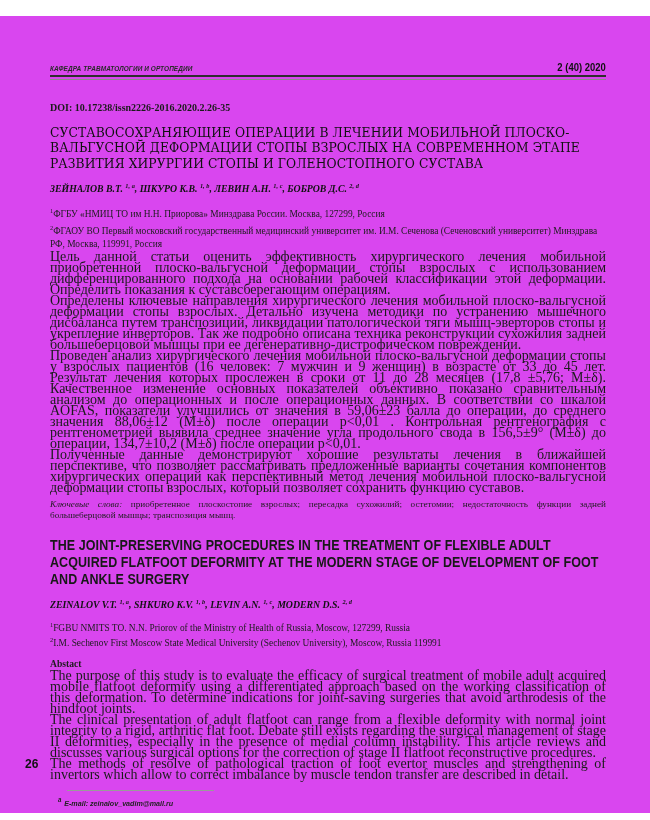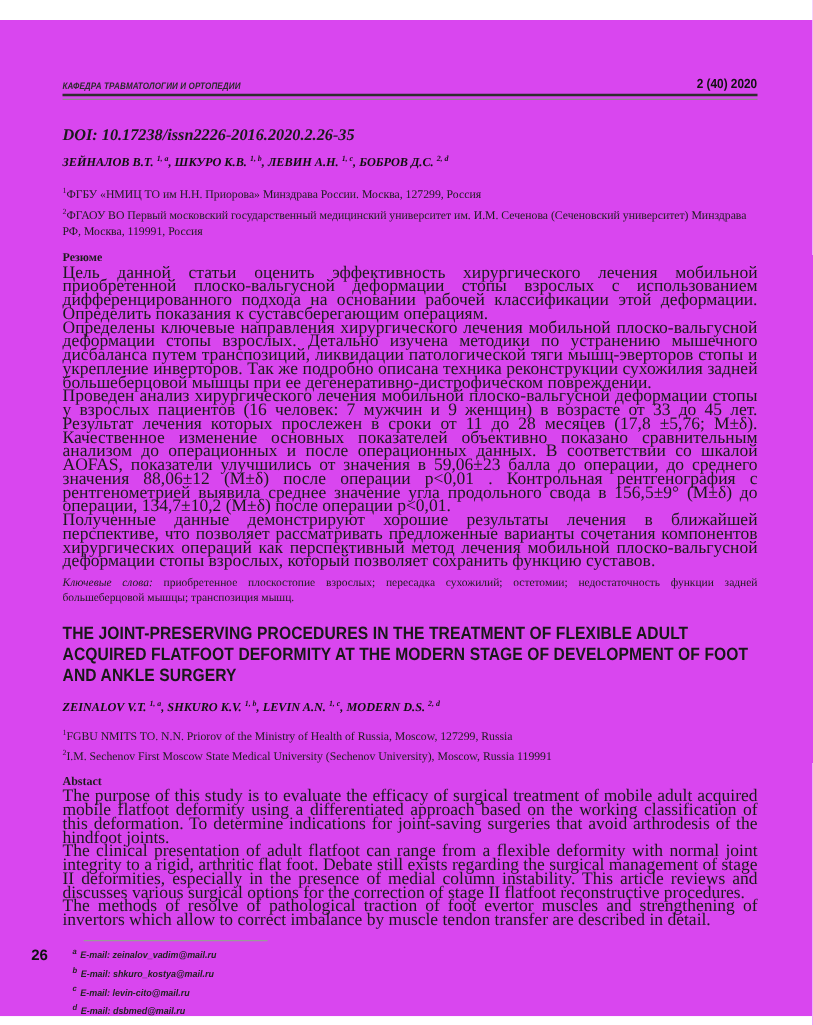--- a/index.html
+++ b/index.html
@@ -18,21 +18,21 @@
     font-size:7.5px; letter-spacing:.1px; color:#2a2a2a;
     transform:scaleX(.86); transform-origin:0 100%; white-space:nowrap;
   }
   .rh-issue {
     font-family:"Liberation Sans", sans-serif; font-weight:700; font-size:10.5px;
     transform:scaleX(.9); transform-origin:100% 100%; white-space:nowrap; color:#111;
   }
   .head-rule { margin-top:2px; height:1.5px; border-top:2px solid #2e2e2e; border-bottom:1.5px solid #8a8a8a; }
 
   
-  .meta { margin-top:20px; font-size:13px; line-height:15px; color:#1a1a1a;font-style:italic; }
+  .meta { margin-top:20px; font-size:10px; line-height:15px; color:#1a1a1a; }
   .meta .b { font-weight:700; }
 
   
   .title-ru {
     margin-top:11px; font-family:"DejaVu Serif", serif; font-size:12.3px;
     line-height:15.6px; letter-spacing:.1px; color:#101010; font-weight:400;
   }
 
   .authors {
     margin-top:9px; font-weight:700; font-style:italic; font-size:9.8px; color:#111;
@@ -82,31 +82,31 @@
     <div class="running-head">
       <span class="rh-section">КАФЕДРА ТРАВМАТОЛОГИИ И ОРТОПЕДИИ</span>
       <span class="rh-issue">2 (40) 2020</span>
     </div>
     <div class="head-rule"></div>
 
     <div class="meta">
       <div class="b">DOI: 10.17238/issn2226-2016.2020.2.26-35</div>
     </div>
 
+    <div class="title-ru">СУСТАВОСОХРАНЯЮЩИЕ ОПЕРАЦИИ В ЛЕЧЕНИИ МОБИЛЬНОЙ ПЛОСКО-ВАЛЬГУСНОЙ ДЕФОРМАЦИИ СТОПЫ ВЗРОСЛЫХ НА СОВРЕМЕННОМ ЭТАПЕ РАЗВИТИЯ ХИРУРГИИ СТОПЫ И ГОЛЕНОСТОПНОГО СУСТАВА</div>
 
     <div class="authors">
       <span><span>ЗЕЙНАЛОВ В.Т.</span> <sup>1, a</sup><span>, </span></span><span><span>ШКУРО К.В.</span> <sup>1, b</sup><span>, </span></span><span><span>ЛЕВИН А.Н.</span> <sup>1, c</sup><span>, </span></span><span><span>БОБРОВ Д.С.</span> <sup>2, d</sup><span></span></span>
     </div>
 
     <div class="affils">
       <div><sup>1</sup><span>ФГБУ «НМИЦ ТО им Н.Н. Приорова» Минздрава России. Москва, 127299, Россия</span></div>
       <div><sup>2</sup><span>ФГАОУ ВО Первый московский государственный медицинский университет им. И.М. Сеченова (Сеченовский университет) Минздрава РФ, Москва, 119991, Россия</span></div>
     </div>
 
-    <div class="sec-head">Резюме</div>
     <div class="para">Цель данной статьи оценить эффективность хирургического лечения мобильной приобретенной плоско-вальгусной деформации стопы взрослых с использованием дифференцированного подхода на основании рабочей классификации этой деформации.  Определить показания к суставсберегающим операциям.</div>
     <div class="para">Определены ключевые направления хирургического лечения мобильной плоско-вальгусной деформации стопы взрослых. Детально изучена методики по устранению мышечного дисбаланса путем транспозиций, ликвидации патологической тяги мышц-эверторов стопы и укрепление инверторов. Так же подробно описана техника реконструкции сухожилия задней большеберцовой мышцы при ее дегенеративно-дистрофическом повреждении.</div>
     <div class="para">Проведен анализ хирургического лечения мобильной плоско-вальгусной деформации стопы у взрослых пациентов (16 человек: 7 мужчин и 9 женщин) в возрасте от 33 до 45 лет. Результат лечения которых прослежен в сроки от 11 до 28 месяцев (17,8 ±5,76; М±δ). Качественное изменение основных показателей объективно показано сравнительным анализом до операционных и после операционных данных. В соответствии со шкалой AOFAS, показатели улучшились от значения в 59,06±23 балла до операции, до среднего значения 88,06±12 (М±δ)  после операции р&lt;0,01 . Контрольная рентгенография с рентгенометрией выявила среднее значение угла продольного свода в 156,5±9° (М±δ)  до операции, 134,7±10,2 (М±δ)  после операции р&lt;0,01.</div>
     <div class="para">Полученные данные демонстрируют хорошие результаты лечения в ближайшей перспективе, что позволяет рассматривать предложенные варианты сочетания компонентов хирургических операций как перспективный метод лечения мобильной плоско-вальгусной деформации стопы взрослых, который позволяет сохранить функцию суставов.</div>
 
     <div class="keywords">
       <span class="kw-label">Ключевые слова:</span><span> приобретенное плоскостопие взрослых; пересадка сухожилий; остетомии; недостаточность функции задней большеберцовой мышцы; транспозиция мышц.</span>
     </div>
 
     <div class="title-en">THE JOINT-PRESERVING PROCEDURES IN THE TREATMENT OF FLEXIBLE ADULT ACQUIRED FLATFOOT DEFORMITY AT THE MODERN STAGE OF DEVELOPMENT OF FOOT AND ANKLE SURGERY</div>

